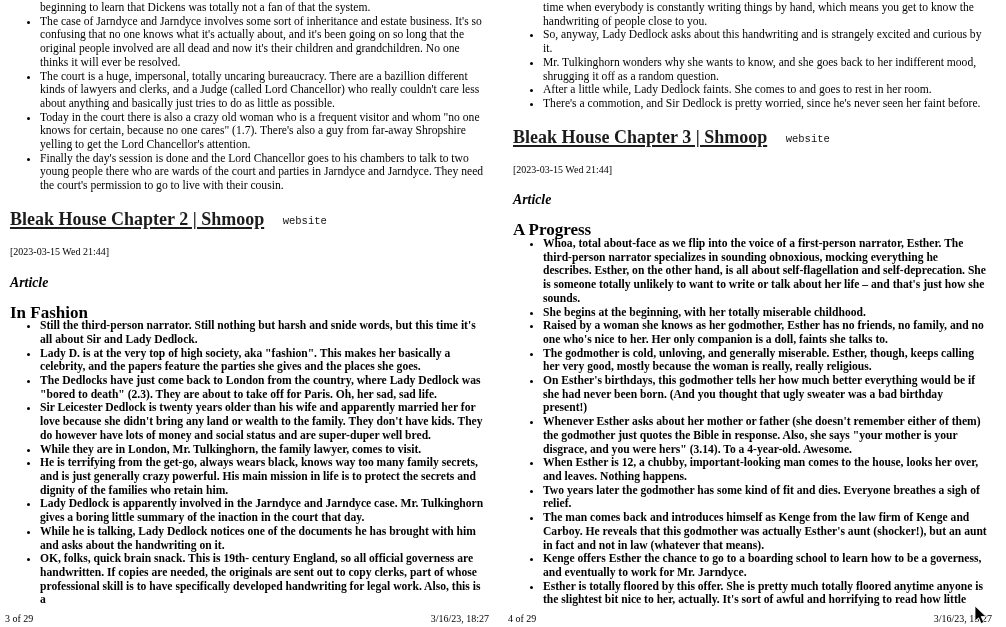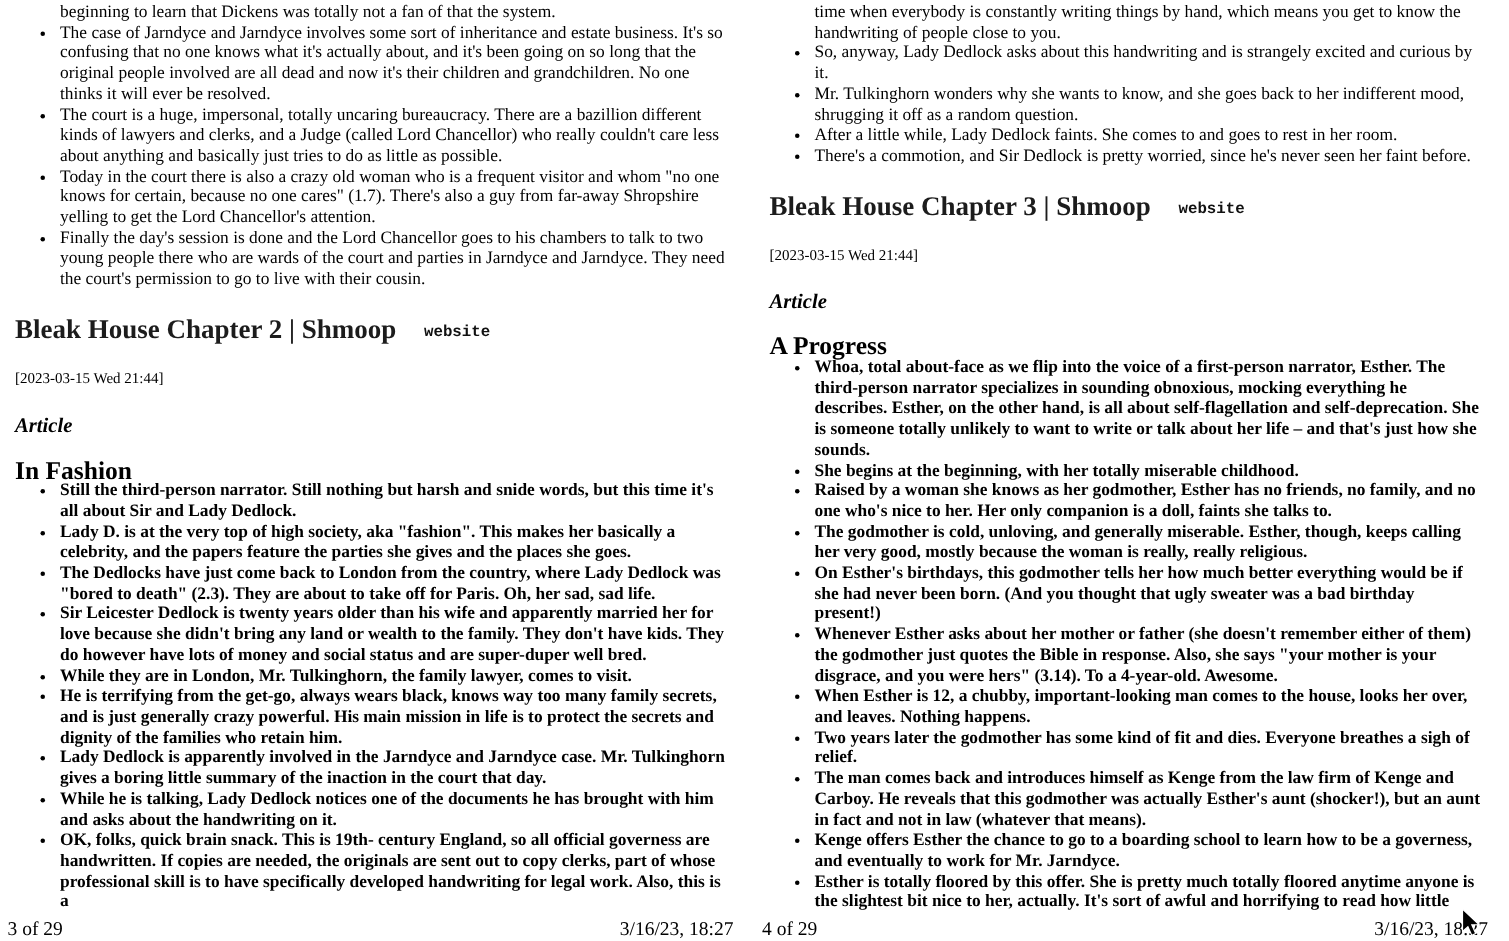--- a/index.html
+++ b/index.html
@@ -44,28 +44,29 @@
     padding: 0;
   }
   h2.chapter {
     margin: 16px 0 0 0;
     font-size: 18px;
     line-height: 21px;
     font-weight: bold;
     color: #1c1c1c;
   }
   h2.chapter .chapter-link {
+    text-decoration: underline;
     text-decoration-thickness: 1.5px;
     text-underline-offset: 2px;
     cursor: pointer;
   }
   h2.chapter .tag {
     font-family: "Liberation Mono", monospace;
     font-size: 10.5px;
-    font-weight: bold;
+    font-weight: normal;
     color: #111111;
     text-decoration: none;
     margin-left: 14px;
     vertical-align: 1px;
   }
   p.date {
     margin: 13px 0 0 0;
     font-size: 10px;
   }
   h3.article {
@@ -86,21 +87,21 @@
     font-weight: bold;
   }
   .footer {
     position: absolute;
     left: 0;
     right: 0;
     bottom: 3px;
     padding: 0 14px 0 5px;
     display: flex;
     justify-content: space-between;
-    font-size: 13px;
+    font-size: 10px;
     line-height: 10px;
     background: transparent;
   }
   .cursor {
     position: absolute;
     left: 974px;
     top: 605px;
     width: 14px;
     height: 20px;
     z-index: 10;

